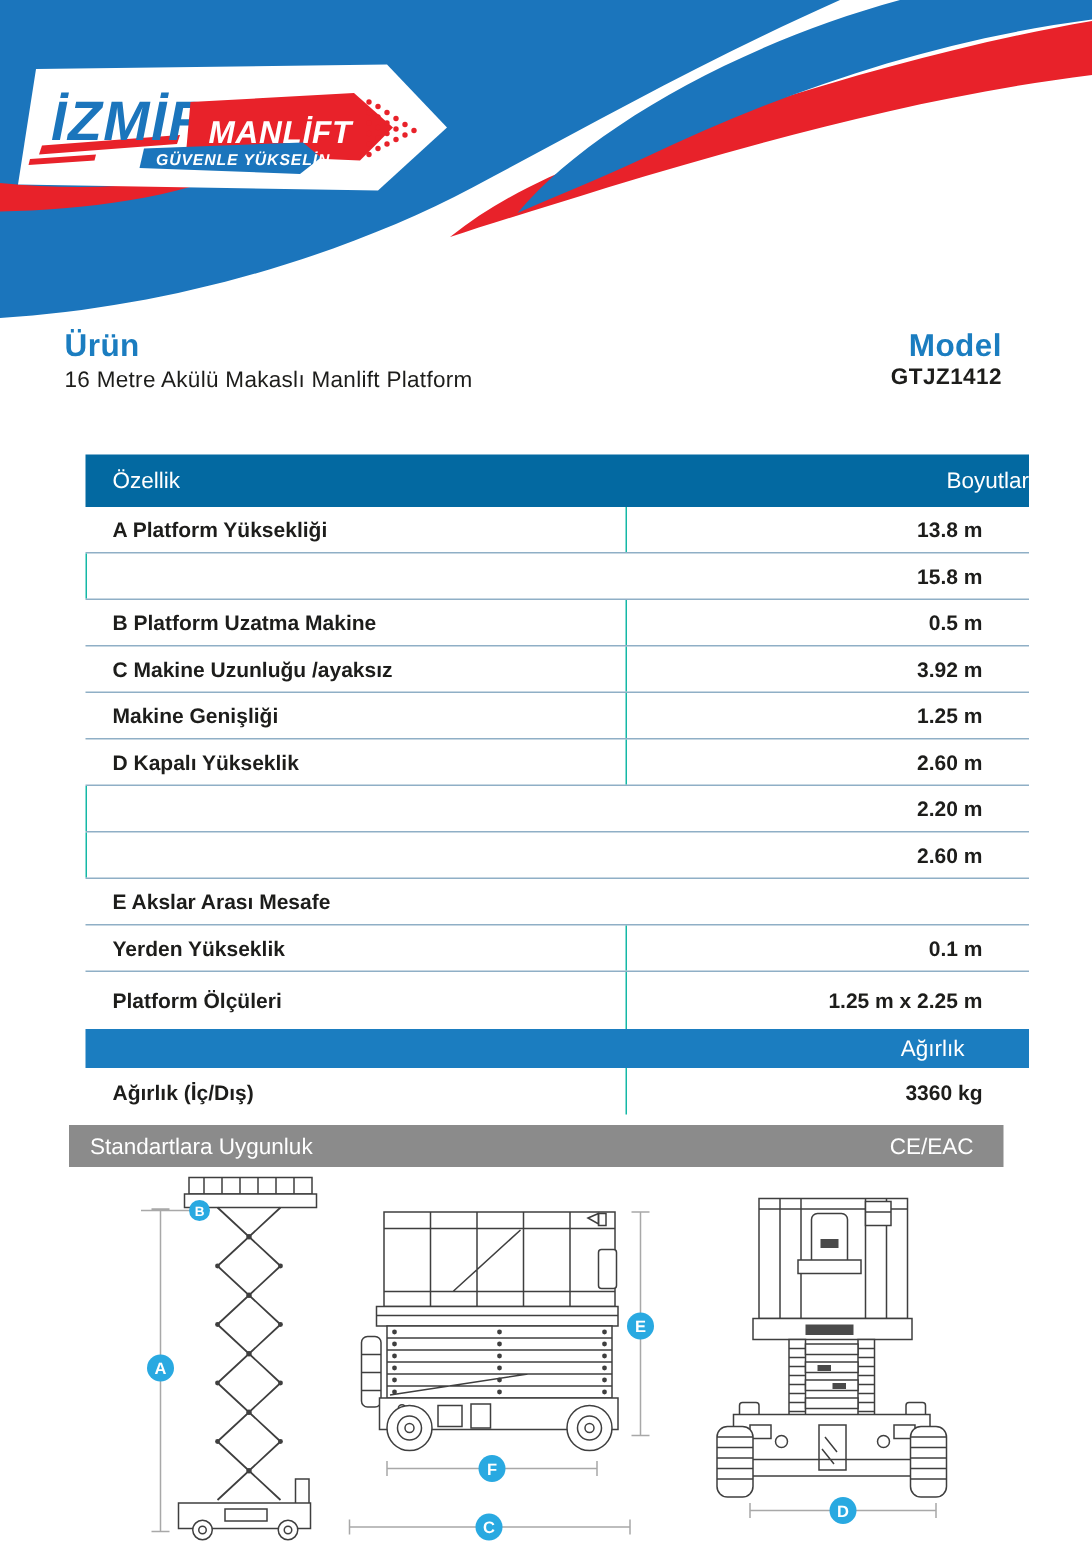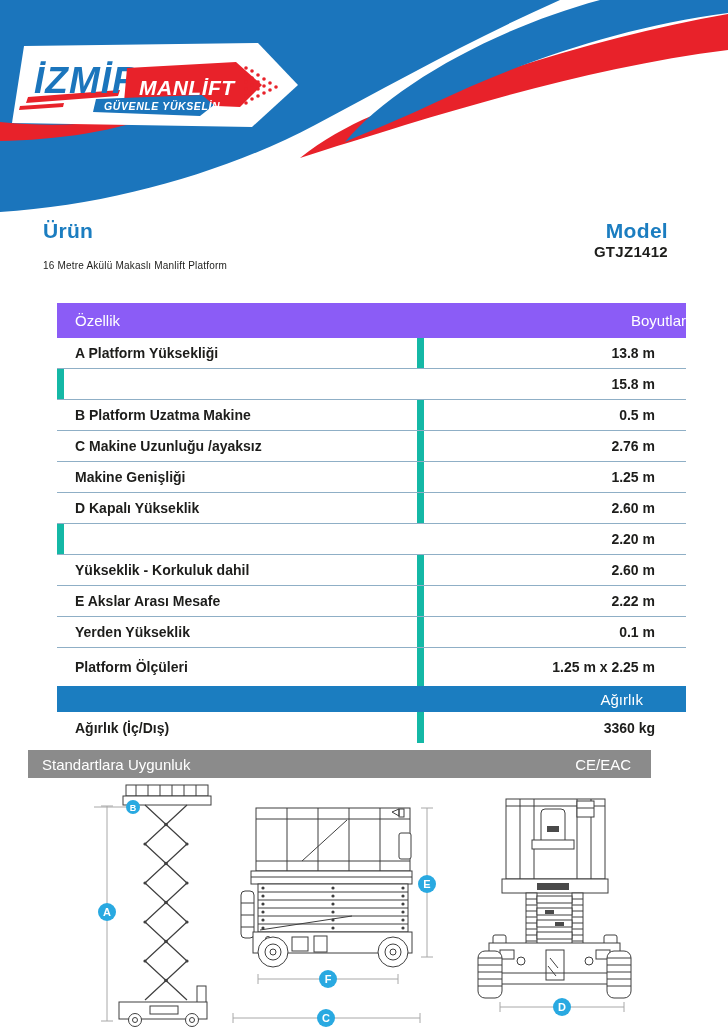--- a/index.html
+++ b/index.html
@@ -7,37 +7,37 @@
   .page {
     position:relative; width:728px; height:1030px; background:#fff;
     font-family:"Liberation Sans", sans-serif; color:#1d1d1b; overflow:hidden;
   }
   .header-svg { position:absolute; top:0; left:0; }
   .drawings-svg { position:absolute; top:778px; left:0; }
 
   .product-row { position:absolute; left:43px; top:219px; width:629px;
     display:flex; justify-content:space-between; align-items:flex-start; }
   .h-blue { color:#1b7dc0; font-size:21px; font-weight:bold; letter-spacing:.3px; }
-  .product-name { font-size:10px; margin-top:17px; letter-spacing:.2px; }
+  .product-name { font-size:15px; margin-top:2px; letter-spacing:.2px; }
   .model-block { text-align:right; padding-right:4px; }
   .model-value { font-size:15px; margin-top:0; font-weight:bold; letter-spacing:.3px; }
 
   .spec { position:absolute; left:57px; top:303px; width:629px; font-size:14px; }
-  .spec-head { height:35px; background:#8b5cf6; color:#fff; display:flex; align-items:center; font-size:15px; }
+  .spec-head { height:35px; background:#0369a1; color:#fff; display:flex; align-items:center; font-size:15px; }
   .spec-head .l { padding-left:18px; }
   .spec-head .r { margin-left:auto; }
   .row { display:flex; align-items:stretch; height:31px; border-bottom:1px solid #8fafc6;font-weight:bold; }
   .row.tall { height:38px; }
   .row.noline { border-bottom:none; }
   .row .l { flex:0 0 360px; padding-left:18px; display:flex; align-items:center; }
-  .row .r { flex:1; border-left:7px solid #14b8a6; display:flex; align-items:center;
+  .row .r { flex:1; border-left:1px solid #14b8a6; display:flex; align-items:center;
             justify-content:flex-end; padding-right:31px; }
   .bar-blue { height:26px; background:#1b7dc0; color:#fff; display:flex; align-items:center;
               justify-content:flex-end; padding-right:43px; font-size:15px; }
-  .bar-gray { position:absolute; left:28px; top:750px; width:623px; height:28px;
+  .bar-gray { position:absolute; left:46px; top:750px; width:623px; height:28px;
               background:#8b8b8b; color:#fff; display:flex; align-items:center;
               font-size:15px; padding:0 20px 0 14px; }
   .bar-gray .r { margin-left:auto; }
 
   .logo-izmir { font:italic bold 37px "Liberation Sans", sans-serif; fill:#1b75bc; letter-spacing:1px; }
   .logo-manlift { font:italic bold 21px "Liberation Sans", sans-serif; fill:#ffffff; letter-spacing:.5px; }
   .logo-tag { font:italic bold 10.5px "Liberation Sans", sans-serif; fill:#ffffff; letter-spacing:.6px; }
 
   .ln { stroke:#3f3f3f; fill:none; stroke-width:1; }
   .fw { fill:#ffffff; stroke:#3f3f3f; stroke-width:1; }
@@ -124,40 +124,38 @@
     </div>
     <div class="row">
       <div class="r">15.8 m</div>
     </div>
     <div class="row">
       <div class="l">B Platform Uzatma Makine</div>
       <div class="r">0.5 m</div>
     </div>
     <div class="row">
       <div class="l">C Makine Uzunluğu /ayaksız</div>
-      <div class="r">2.76 m</div>
+      <div class="r">3.92 m</div>
     </div>
     <div class="row">
       <div class="l">Makine Genişliği</div>
       <div class="r">1.25 m</div>
     </div>
     <div class="row">
       <div class="l">D Kapalı Yükseklik</div>
       <div class="r">2.60 m</div>
     </div>
     <div class="row">
       <div class="r">2.20 m</div>
     </div>
     <div class="row">
-      <div class="l">Yükseklik - Korkuluk dahil</div>
       <div class="r">2.60 m</div>
     </div>
     <div class="row">
       <div class="l">E Akslar Arası Mesafe</div>
-      <div class="r">2.22 m</div>
     </div>
     <div class="row">
       <div class="l">Yerden Yükseklik</div>
       <div class="r">0.1 m</div>
     </div>
     <div class="row tall noline">
       <div class="l">Platform Ölçüleri</div>
       <div class="r">1.25 m x 2.25 m</div>
     </div>
 

